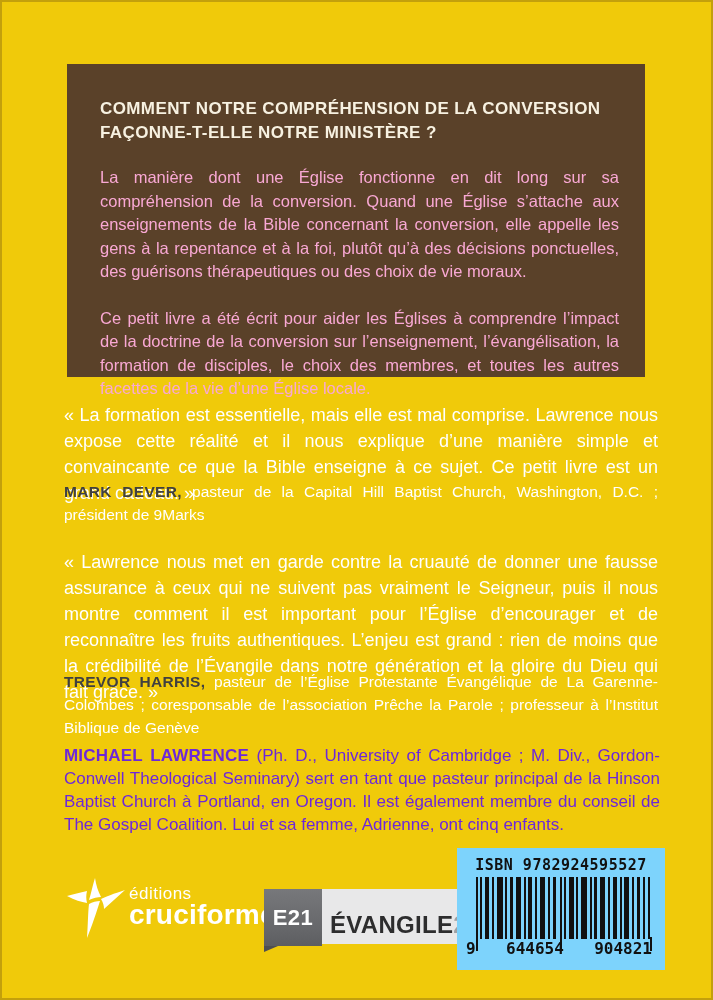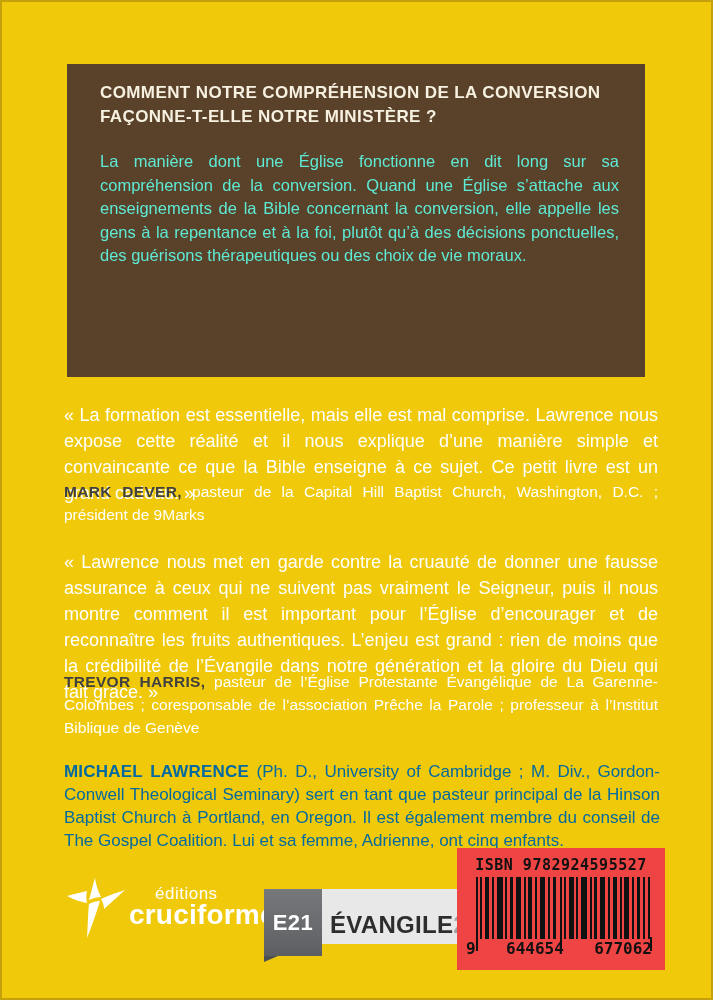--- a/index.html
+++ b/index.html
@@ -11,32 +11,32 @@
     font-family:"Liberation Sans", sans-serif;
     overflow:hidden;
     -webkit-font-smoothing:antialiased;
   }
 
   
   .panel {
     position:absolute; left:65px; top:62px;
     width:578px; height:313px;
     background:#5a4129;
-    padding:17px 26px 0 33px;
+    padding:33px 26px 0 33px;
   }
   .panel-heading {
     color:#f7f1e1;
     font-size:17px; font-weight:bold;
     letter-spacing:.4px;
     line-height:24px;
     margin-bottom:21px;
     text-transform:uppercase;
   }
   .panel-para {
-    color:#5eead4;
+    color:#f9a8d4;
     font-size:16.5px;
     line-height:23.5px;
     text-align:justify;
     hyphens:auto;
     margin-bottom:23px;
   }
 
   
   .quote {
     position:absolute; left:62px; width:594px;
@@ -53,64 +53,62 @@
     text-align:justify;
     color:#ffffff;
   }
   .attribution .attr-name {
     color:#404040;
     font-weight:bold;
     letter-spacing:.3px;
   }
   .bio {
     position:absolute; left:62px; top:742px; width:596px;
-    color:#0369a1;
+    color:#6d28d9;
     font-size:17px;
     line-height:23px;
     text-align:justify;
     hyphens:auto;
-    margin-top:16px;
   }
   .bio .bio-name { font-weight:bold; letter-spacing:.2px; }
 
   #quote-1 { top:400px; }
   #attr-1  { top:478px; }
   #quote-2 { top:547px; }
   #attr-2  { top:668px; }
 
   
   .cruciforme {
     position:absolute; left:63px; top:872px;
     color:#ffffff;
   }
   .cruciforme-row { display:flex; align-items:flex-start; }
   .cross-icon { width:62px; height:64px; margin-right:2px; margin-top:2px; }
   .cruciforme-words { padding-top:12px; }
   .cruciforme-small {
     font-size:17px; letter-spacing:.5px; line-height:16px;
     display:block;
-    margin-left:26px;
   }
   .cruciforme-large {
     font-size:28px; font-weight:bold; letter-spacing:.2px; line-height:26px;
     display:block;
   }
   .cruciforme-url {
     display:block;
     margin:14px 0 0 59px;
     font-size:15px; font-weight:bold; letter-spacing:.3px;
   }
 
   
   .e21 {
     position:absolute; left:262px; top:887px;
     display:flex; height:55px;
   }
   .e21-badge {
-    width:58px; height:67px;
+    width:58px; height:57px;
     background:linear-gradient(180deg,#77787b 0%,#66676a 70%,#5d5e61 100%);
     color:#ffffff;
     font-weight:bold; font-size:22px; letter-spacing:.5px;
     display:flex; align-items:center; justify-content:center;
     position:relative;
   }
   .e21-badge::after {
     content:""; position:absolute; left:0; bottom:-6px;
     border-left:14px solid #4e4f52;
     border-bottom:6px solid transparent;
@@ -121,21 +119,21 @@
     padding:16px 10px 0 8px;
     font-weight:bold; font-size:24px; letter-spacing:.3px;
   }
   .e21-name { color:#2d2d2e; }
   .e21-suffix { color:#a0a2a5; }
 
   
   .barcode-box {
     position:absolute; left:455px; top:846px;
     width:208px; height:122px;
-    background:#ef4444;
+    background:#7dd3fc;
     padding:8px 9px 6px 9px;
   }
   .isbn-label {
     font-family:"DejaVu Sans Mono", monospace;
     font-size:15px; font-weight:bold; color:#111;
     letter-spacing:.5px;
     text-align:center;
     white-space:nowrap;
     margin-bottom:3px;
   }
@@ -150,20 +148,21 @@
   }
   .guard { position:absolute; top:-2px; width:2px; height:14px; background:#111; }
   .g-left { left:10px; } .g-mid { left:94px; } .g-right { right:4px; }
 </style>
 </head>
 <body>
 
 <section class="panel">
   <h1 class="panel-heading">COMMENT NOTRE COMPRÉHENSION DE LA CONVERSION FAÇONNE-T-ELLE NOTRE MINISTÈRE ?</h1>
   <p class="panel-para">La manière dont une Église fonctionne en dit long sur sa compréhension de la conversion. Quand une Église s’attache aux enseignements de la Bible concernant la conversion, elle appelle les gens à la repentance et à la foi, plutôt qu’à des décisions ponctuelles, des guérisons thérapeutiques ou des choix de vie moraux.</p>
+  <p class="panel-para">Ce petit livre a été écrit pour aider les Églises à comprendre l’impact de la doctrine de la conversion sur l’enseignement, l’évangélisation, la formation de disciples, le choix des membres, et toutes les autres facettes de la vie d’une Église locale.</p>
 </section>
 
 <p class="quote" id="quote-1">« La formation est essentielle, mais elle est mal comprise. Lawrence nous expose cette réalité et il nous explique d’une manière simple et convaincante ce que la Bible enseigne à ce sujet. Ce petit livre est un grand cadeau. »</p>
 <p class="attribution" id="attr-1"><span class="attr-name">MARK DEVER,</span><span> pasteur de la Capital Hill Baptist Church, Washington, D.C. ; président de 9Marks</span></p>
 
 <p class="quote" id="quote-2">« Lawrence nous met en garde contre la cruauté de donner une fausse assurance à ceux qui ne suivent pas vraiment le Seigneur, puis il nous montre comment il est important pour l’Église d’encourager et de reconnaître les fruits authentiques. L’enjeu est grand : rien de moins que la crédibilité de l’Évangile dans notre génération et la gloire du Dieu qui fait grâce. »</p>
 <p class="attribution" id="attr-2"><span class="attr-name">TREVOR HARRIS,</span><span> pasteur de l’Église Protestante Évangélique de La Garenne-Colombes ; coresponsable de l’association Prêche la Parole ; professeur à l’Institut Biblique de Genève</span></p>
 
 <p class="bio"><span class="bio-name">MICHAEL LAWRENCE</span><span> (Ph. D., University of Cambridge ; M. Div., Gordon-Conwell Theological Seminary) sert en tant que pasteur principal de la Hinson Baptist Church à Portland, en Oregon. Il est également membre du conseil de The Gospel Coalition. Lui et sa femme, Adrienne, ont cinq enfants.</span></p>
 
@@ -227,15 +226,15 @@
       <rect x="177" y="0" width="2" height="62"></rect>
         <rect x="182" y="0" width="2" height="62"></rect>
     </g>
   </svg>
   <div class="digits-row">
     <span class="guard g-left"></span>
     <span class="guard g-mid"></span>
     <span class="guard g-right"></span>
     <span>9</span>
     <span>644654</span>
-    <span>677062</span>
+    <span>904821</span>
   </div>
 </div>
 
 </body></html>

